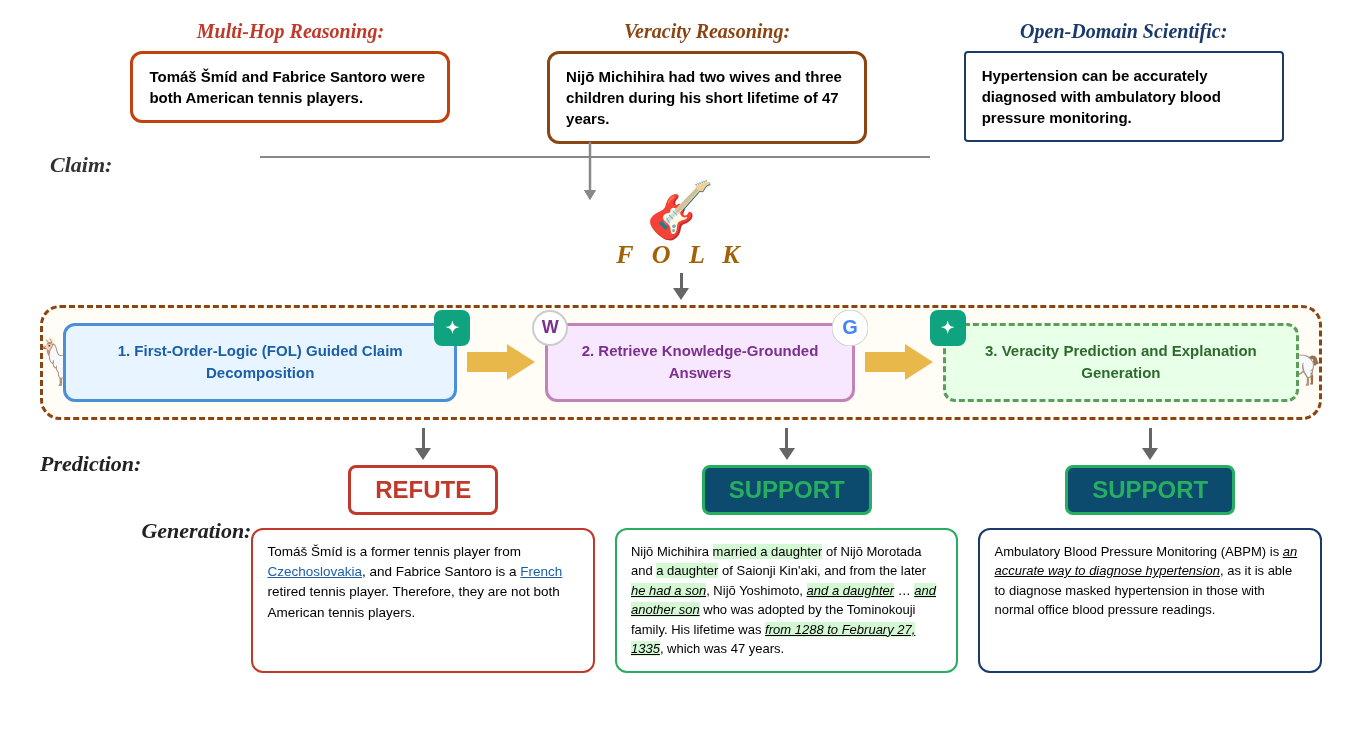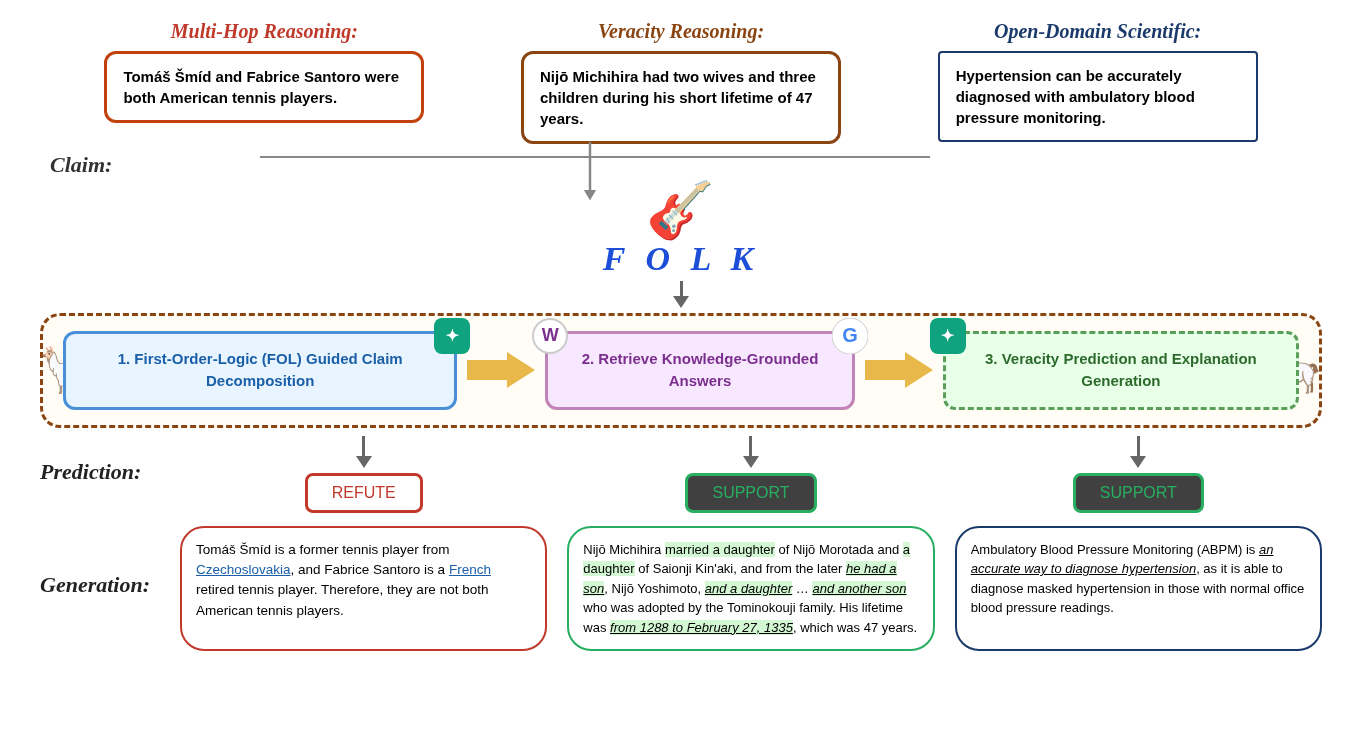--- a/index.html
+++ b/index.html
@@ -118,40 +118,40 @@
       width: 0;
       height: 0;
       border-top: 18px solid transparent;
       border-bottom: 18px solid transparent;
       border-left: 28px solid #e8b84b;
     }
 
     .verdict-box {
       border-radius: 8px;
       padding: 8px 24px;
-      font-size: 16px;
-      font-weight: 400;
+      font-size: 24px;
+      font-weight: 700;
       text-align: center;
       margin: 5px 0;
     }
 
     .verdict-box.refute {
       border: 3px solid #c0392b;
       color: #c0392b;
       background: white;
     }
 
     .verdict-box.support {
       border: 3px solid #27ae60;
       color: #27ae60;
-      background: #404040;
+      background: #0c4a6e;
     }
 
     .explanation-box {
-      border-radius: 24px;
+      border-radius: 12px;
       padding: 12px 14px;
       font-size: 13.5px;
       line-height: 1.5;
       flex: 1;
       background: white;
     }
 
     .explanation-box.red-border { border: 2px solid #c0392b; }
     .explanation-box.green-border { border: 2px solid #27ae60; }
     .explanation-box.navy-border { border: 2px solid #1a3a6b; }
@@ -178,21 +178,21 @@
 
     .folk-area {
       display: flex;
       flex-direction: column;
       align-items: center;
       margin: 5px 0;
     }
 
     .claim-header-row {
       display: flex;
-      justify-content: center;
+      justify-content: flex-end;
       padding: 0 10px;
     }
 
     .claim-item {
       display: flex;
       flex-direction: column;
       align-items: center;
       width: 32%;
     }
 
@@ -306,21 +306,21 @@
 
       <line x1="830" y1="15" x2="490" y2="15" stroke="#888" stroke-width="2"></line>
       <polygon points="484,48 496,48 490,58" fill="#888"></polygon>
     </svg>
   </div>
 
   <div class="folk-area">
     <div style="position:relative; display:flex; flex-direction:column; align-items:center;">
 
       <div style="font-size:55px; line-height:1; margin-bottom:2px;">🎸</div>
-      <div class="bold-italic" style="font-size:34px; color:#1d4ed8; letter-spacing:6px;">F O L K</div>
+      <div class="bold-italic" style="font-size:26px; color:#a16207; letter-spacing:6px;">F O L K</div>
     </div>
     <div class="vertical-arrow" style="margin-top:3px;">
       <div class="v-arrow-line" style="height:15px;"></div>
       <div class="v-arrow-head"></div>
     </div>
   </div>
 
   <div class="pipeline-container">
 
     <div style="position:absolute; left:-5px; top:50%; transform:translateY(-50%); font-size:44px;">🦙</div>
@@ -376,21 +376,21 @@
           </div>
           <span style="font-weight:bold; font-size:15px;">3. Veracity Prediction and Explanation Generation</span>
         </div>
       </div>
 
     </div>
   </div>
 
   <div style="display:flex; margin-top:8px; padding:0 20px;">
 
-    <div style="display:flex; flex-direction:column; min-width:140px; padding-top:5px;">
+    <div style="display:flex; flex-direction:row; min-width:140px; padding-top:5px;">
       <div class="pred-label" style="margin-top: 18px;">Prediction:</div>
       <div class="expl-label" style="margin-top: 85px;">Generation:</div>
     </div>
 
     <div style="display:flex; gap:20px; flex:1;">
 
       <div style="display:flex; flex-direction:column; align-items:center; flex:1;">
         <div class="vertical-arrow">
           <div class="v-arrow-line"></div>
           <div class="v-arrow-head"></div>

